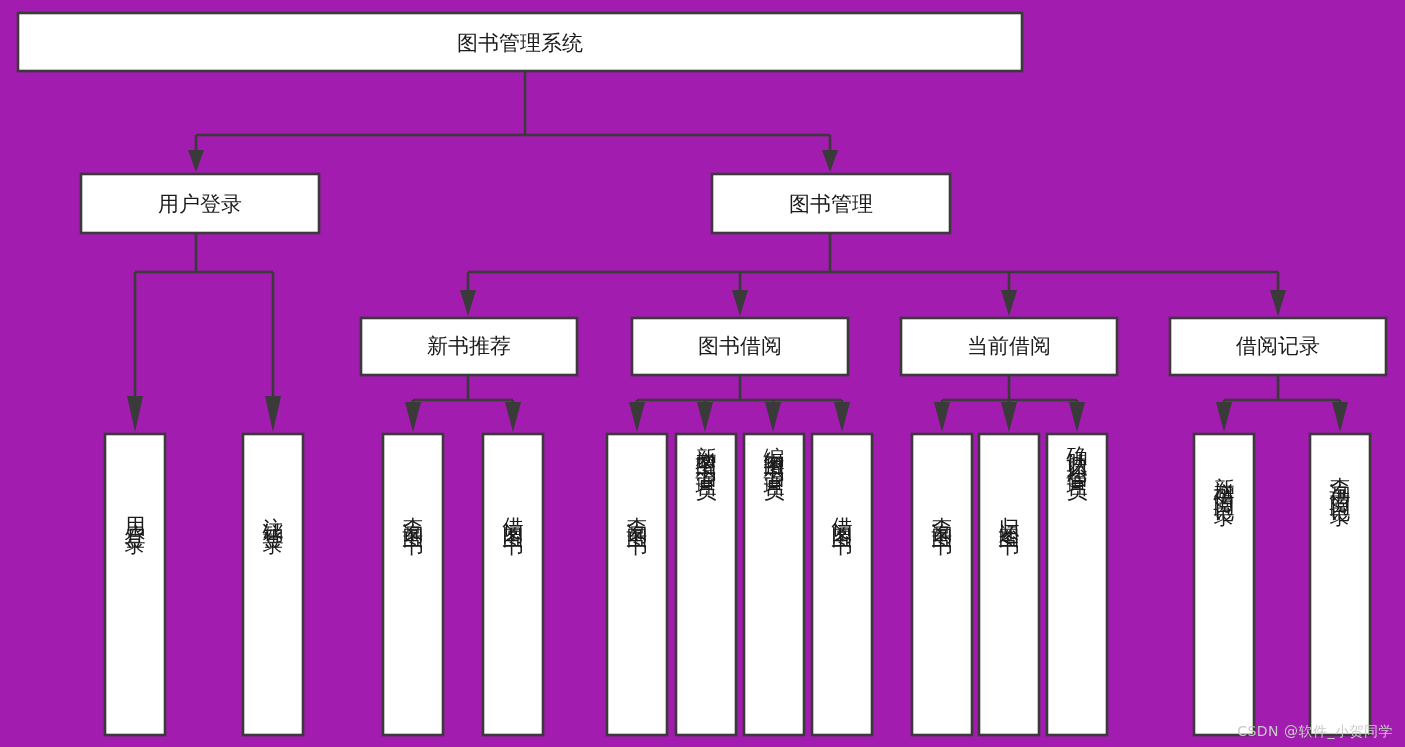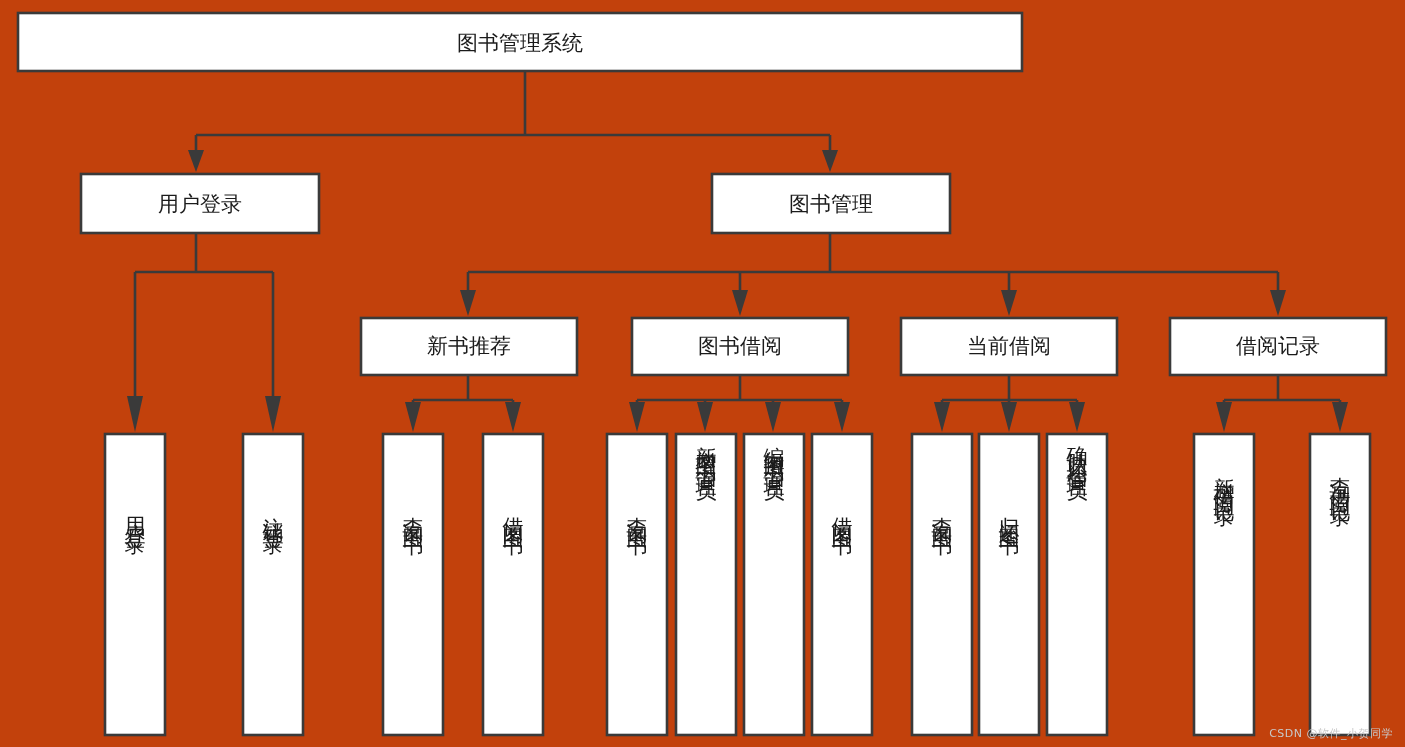--- a/index.html
+++ b/index.html
@@ -8,21 +8,21 @@
     padding: 0;
     background: #ffffff;
   }
   body {
     font-family: "DejaVu Sans", "Liberation Sans", sans-serif;
   }
   #diagram-root {
     position: relative;
     width: 1405px;
     height: 747px;
-    background: #c2410c;
+    background: #a21caf;
     overflow: hidden;
   }
   svg#tree-svg {
     position: absolute;
     top: 0;
     left: 0;
     width: 1405px;
     height: 747px;
     display: block;
   }
@@ -52,21 +52,21 @@
     font-family: "DejaVu Sans", "Liberation Sans", sans-serif;
     font-size: 21px;
     fill: #1b1b1b;
     text-anchor: middle;
   }
   .watermark-text {
     position: absolute;
     right: 12px;
     bottom: 6px;
     font-family: "DejaVu Sans", "Liberation Sans", sans-serif;
-    font-size: 11px;
+    font-size: 14px;
     color: #c9c9c9;
     letter-spacing: 0.5px;
     white-space: nowrap;
     user-select: none;
   }
 </style>
 </head>
 <body>
 
 <div id="diagram-root">

